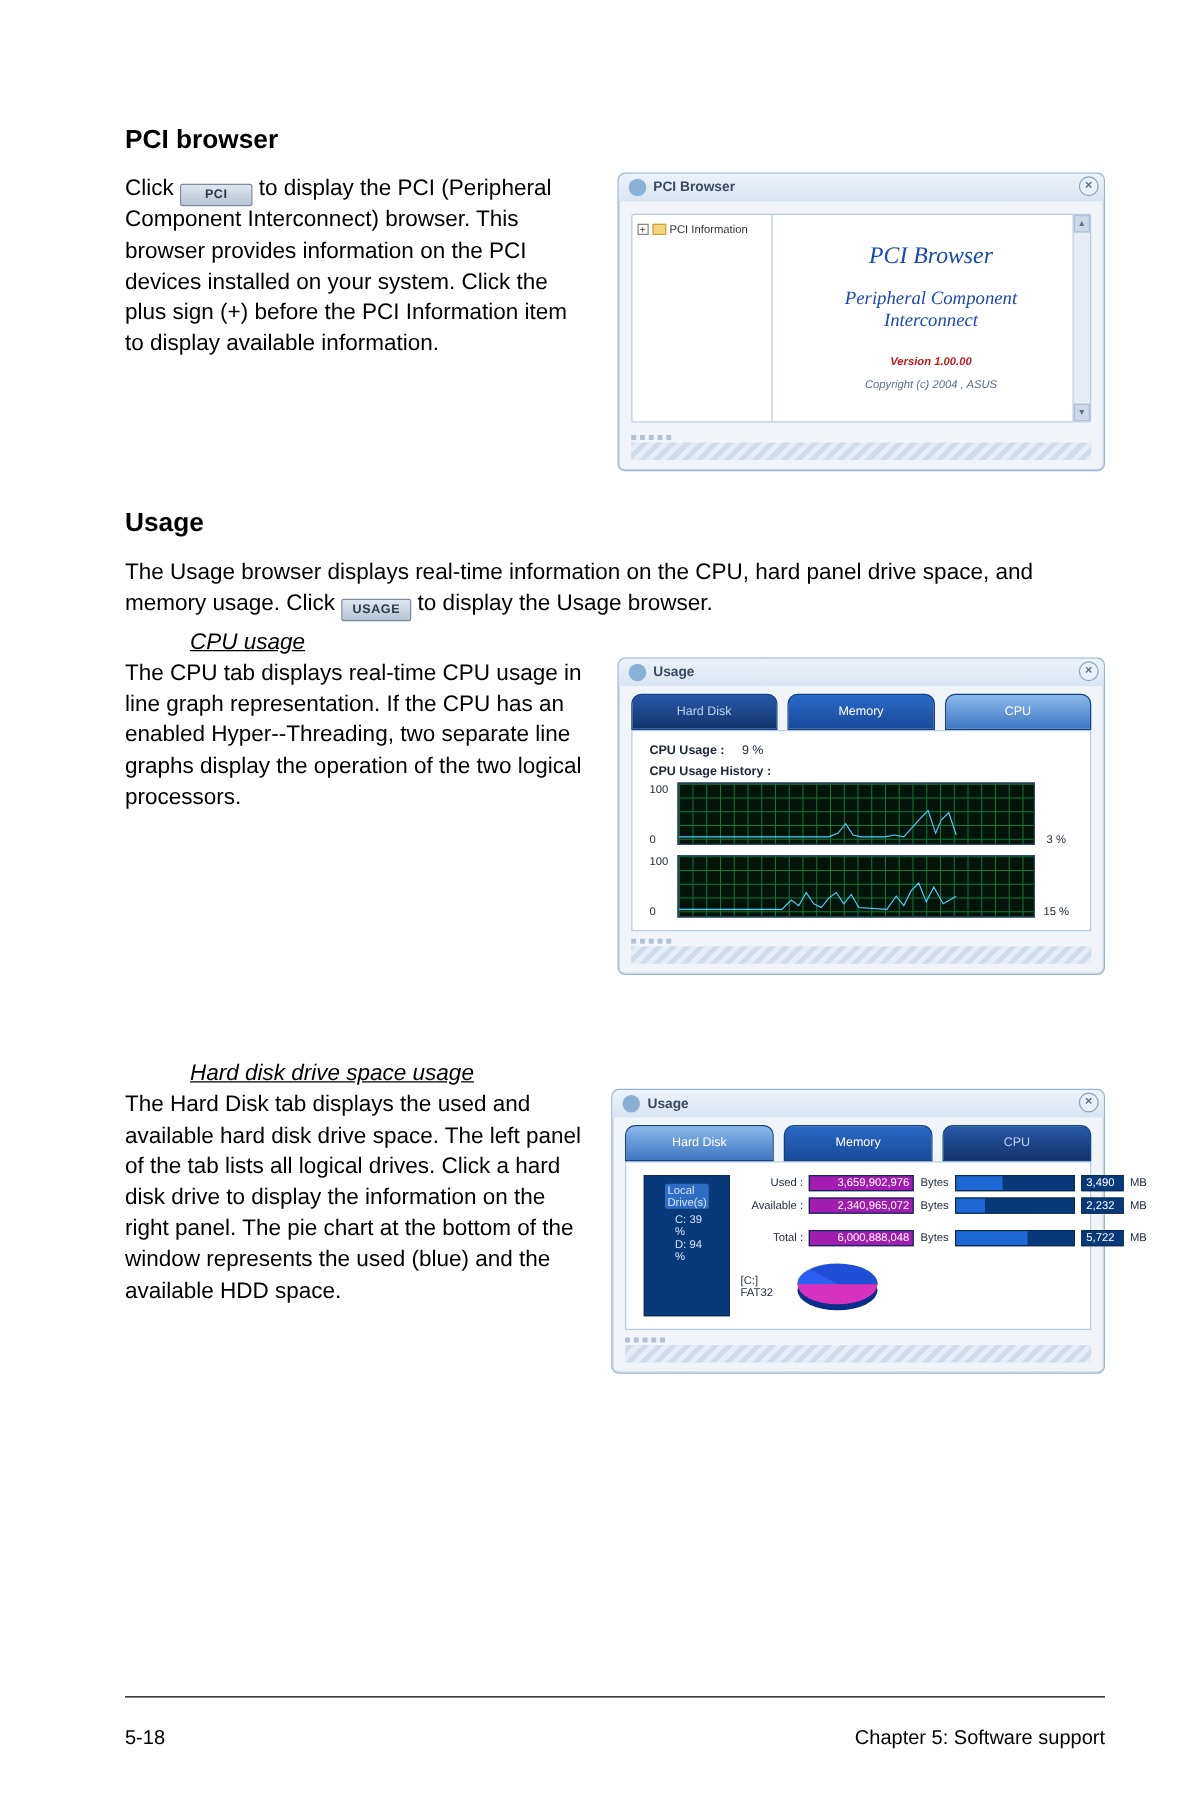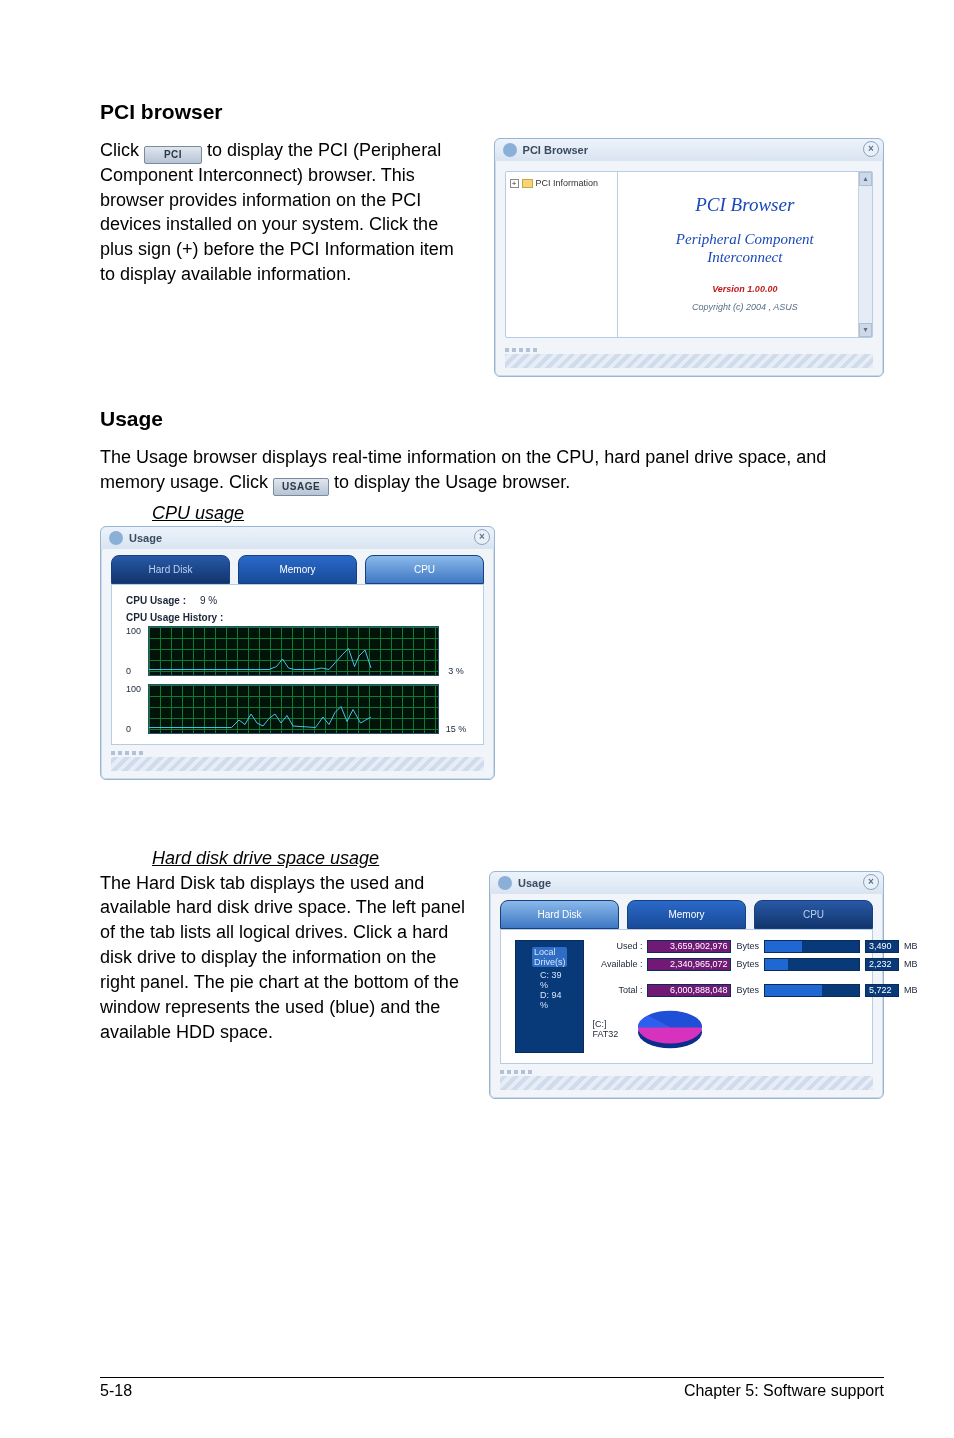--- a/index.html
+++ b/index.html
@@ -87,29 +87,29 @@
   .pct-right { width:30px; font-size:9px; color:#1a2638; display:flex; align-items:flex-end; justify-content:center; padding-left:4px; }
 
   
   .hd-body { display:flex; gap:8px; }
   .hd-tree { width:88px; background:#083a7a; border:1px solid #0a2c58; padding:6px 16px; font-size:9px; color:#d6e5f8; }
   .hd-tree .sel { background:#2f6cc4; padding:0 2px; border-radius:2px; display:inline-block; }
   .hd-right { flex:1; font-size:9px; color:#1a2638; }
   .hd-row { display:flex; align-items:center; gap:5px; margin-bottom:5px; }
   .hd-row .lbl { width:50px; text-align:right; }
   .bar { height:13px; border:1px solid #0a2c58; position:relative; }
-  .bar-num { width:84px; background:#701a75; color:#fff; text-align:right; padding:0 3px; line-height:11px; font-size:9px; }
+  .bar-num { width:84px; background:#a21caf; color:#fff; text-align:right; padding:0 3px; line-height:11px; font-size:9px; }
   .bar-wide { width:96px; background:#083a7a; position:relative; }
   .bar-wide .fill { position:absolute; top:0; bottom:0; left:0; background:#1f68d4; }
   .mb { width:34px; background:#083a7a; color:#fff; text-align:left; padding:0 3px; line-height:11px; }
   .pie-area { display:flex; align-items:center; gap:10px; margin-top:8px; }
   .pie-lbls { font-size:9px; color:#1a2638; }
   .pie { width:84px; height:48px; }
 
-  .footer { position:absolute; bottom:38px; left:100px; right:70px; border-top:1px solid #000; padding-top:4px; display:flex; justify-content:space-between; font-size:16px; }
+  .footer { position:absolute; bottom:38px; left:100px; right:70px; border-top:1px solid #000; padding-top:24px; display:flex; justify-content:space-between; font-size:16px; }
 </style>
 </head>
 <body>
 
 <div class="page">
 
   <div class="section-title">PCI browser</div>
 
   <div class="two-col">
     <div class="left-text">
@@ -167,20 +167,21 @@
     <span>The Usage browser displays real-time information on the CPU, hard panel drive space, and memory usage. Click </span>
     <span class="inline-btn">
       <span class="btn-badge" style="width:56px">USAGE</span>
     </span>
     <span> to display the Usage browser.</span>
   </div>
 
   <div class="indent-sub">CPU usage</div>
 
   <div class="two-col" style="margin-top:2px;">
+    <div class="left-text-wide">The CPU tab displays real-time CPU usage in line graph representation. If the CPU has an enabled Hyper- -Threading, two separate line graphs display the operation of the two logical processors.</div>
 
     <div class="win usage-win">
       <div class="win-title">
         <span class="titlelead"></span>
         <span>Usage</span>
         <span class="win-close">×</span>
       </div>
       <div class="usage-inner">
         <div class="tabs">
           <div class="tab inactive">Hard Disk</div>

